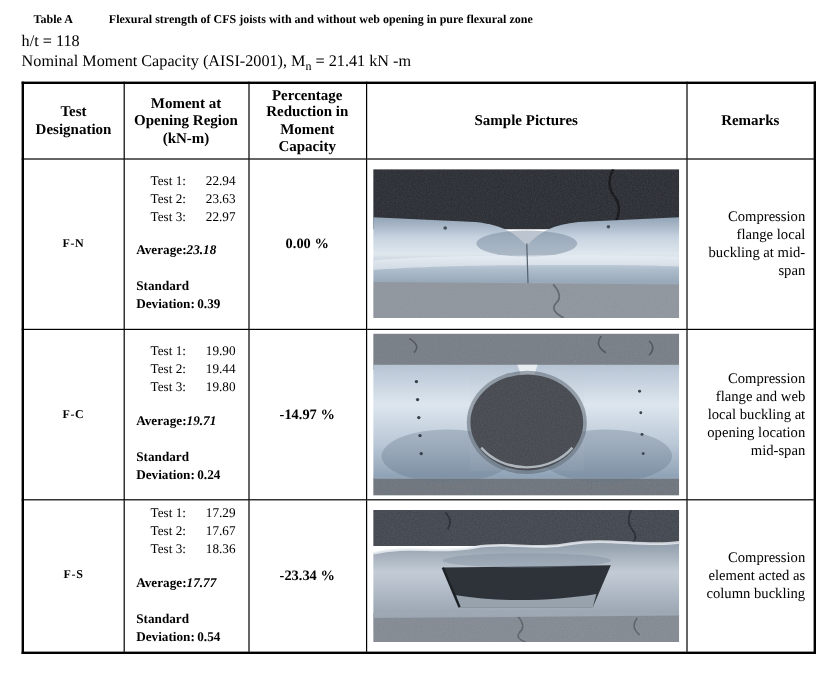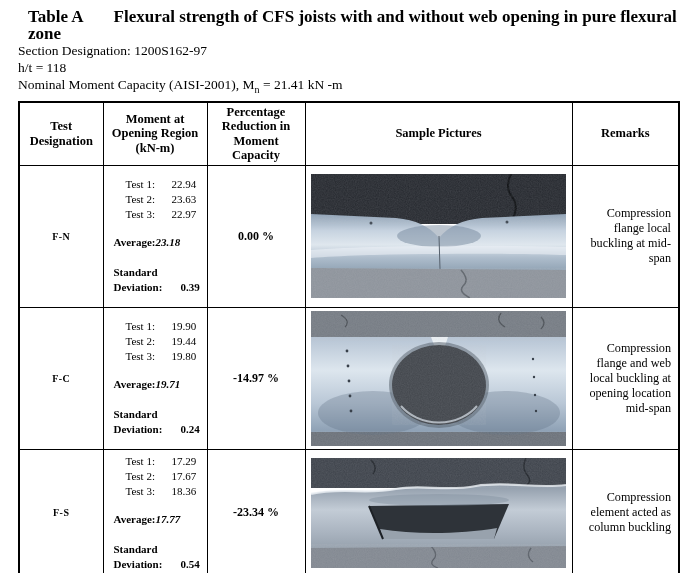--- a/index.html
+++ b/index.html
@@ -6,21 +6,21 @@
   html, body {
     width: 700px; height: 573px;
     background: #ffffff;
     font-family: "Liberation Serif", "DejaVu Serif", serif;
     color: #000;
     overflow: hidden;
   }
   .page { padding: 8px 0 0 18px; }
 
   
-  .caption-line1 { font-size: 17px; font-weight: bold; padding-left: 10px; line-height: 17px; }
+  .caption-line1 { font-size: 10px; font-weight: bold; padding-left: 10px; line-height: 17px; }
   .caption-line1 .tab-gap { display: inline-block; width: 30px; }
   .caption-sub { font-size: 13.5px; line-height: 17px; }
   sub { font-size: 10px; }
 
   
   table.main {
     border-collapse: collapse;
     table-layout: fixed;
     width: 660px;
     margin-top: 3px;
@@ -47,35 +47,34 @@
   }
   td.desig {
     font-size: 10px; font-weight: bold; text-align: center; letter-spacing: 0.5px;
   }
   td.moment { font-size: 11px; padding: 4px 2px 4px 10px; }
   .tests { margin-left: 12px; margin-bottom: 13px; line-height: 15px; }
   .test-line .t-label { display: inline-block; width: 46px; }
   .avg-line { font-weight: bold; margin-bottom: 15px; line-height: 15px; }
   .avg-line .t-val { margin-left: 0; font-style: italic; }
   .std-line { font-weight: bold; line-height: 15px; width: 88px; }
-  .std-line .t-val { margin-left: 18px; }
+  .std-line .t-val { margin-left: 2px; }
   td.pct { font-size: 12px; font-weight: bold; text-align: center; }
   td.pic { text-align: center; padding: 3px 0; }
   td.pic svg { display: block; margin: 0 auto; }
   td.rem { font-size: 12.2px; text-align: right; padding: 4px 7px; line-height: 15px; }
 </style>
 </head>
 <body>
 
 <div class="page">
 
   <div class="caption-line1">
     <span>Table A</span><span class="tab-gap"></span><span>Flexural strength of CFS joists with and without web opening in pure flexural zone</span>
   </div>
-  <div class="caption-sub">Section Designation: 1200S162-97</div>
   <div class="caption-sub">h/t = 118</div>
   <div class="caption-sub"><span>Nominal Moment Capacity (AISI-2001), M</span><sub>n</sub><span> = 21.41 kN -m</span></div>
 
   <table class="main">
     <colgroup>
       <col class="c-desig">
         <col class="c-moment">
         <col class="c-pct">
         <col class="c-pic">
         <col class="c-rem">

